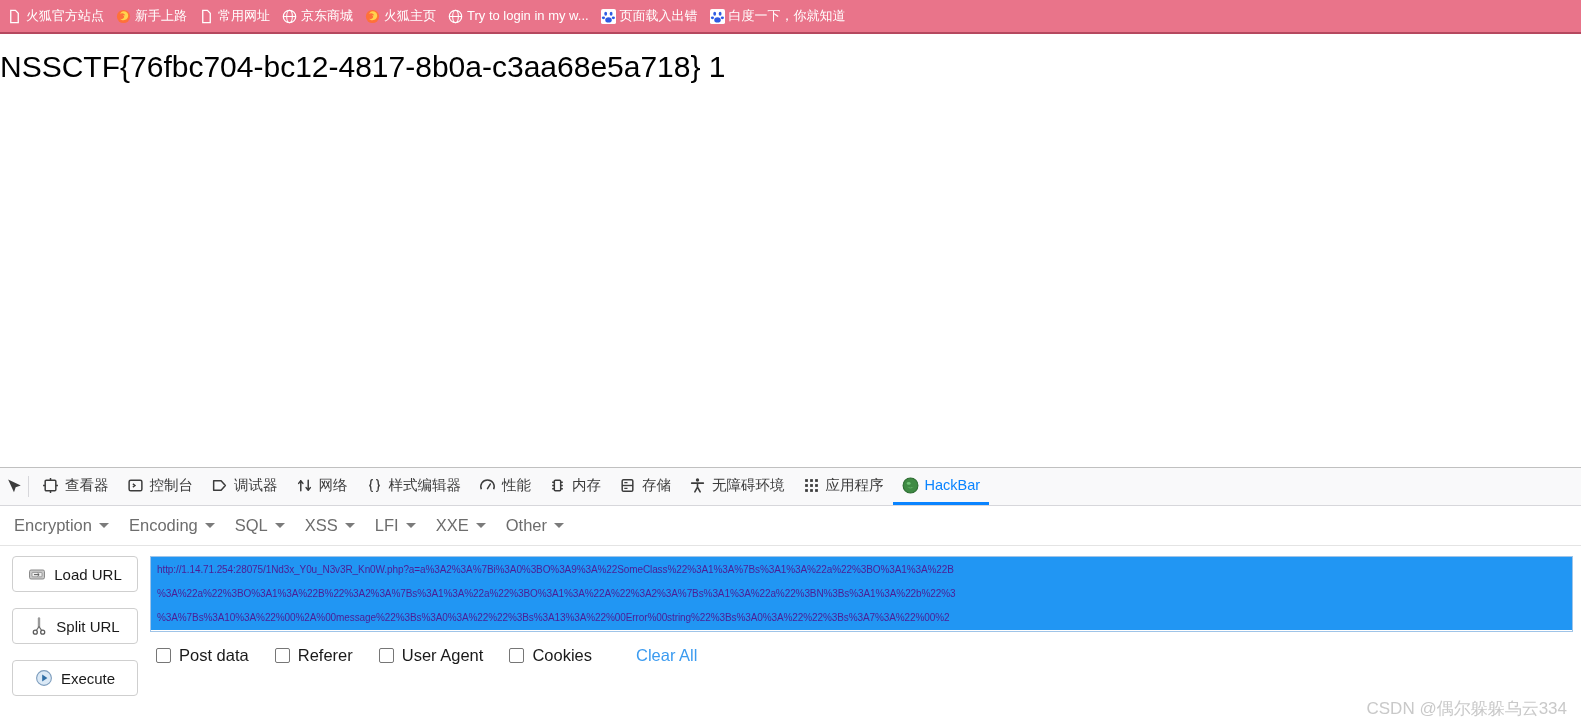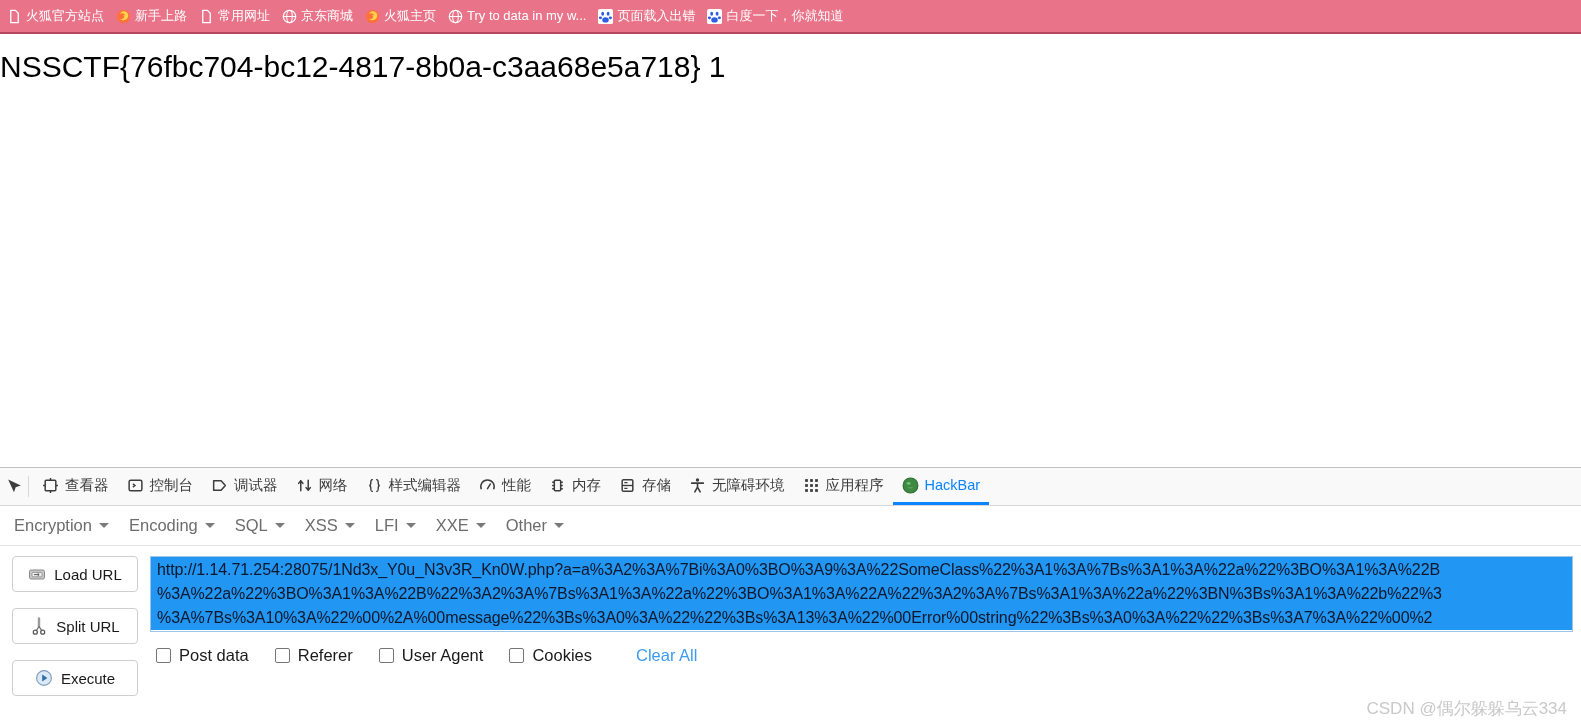--- a/index.html
+++ b/index.html
@@ -162,23 +162,23 @@
   #hb-right { flex: 1 1 auto; display: flex; flex-direction: column; }
   #url-box {
     border: 1px solid #9fc4e8;
     background: #ffffff;
     height: 76px;
     overflow: hidden;
     padding: 0;
   }
   #url-text {
     font-family: "Liberation Sans", sans-serif;
-    font-size: 16px;
+    font-size: 10px;
     line-height: 24px;
-    color: #0f172a;
+    color: #4c1d95;
     background: #2196f3;
     white-space: pre;
     display: block;
     padding: 1px 0 0 6px;
     letter-spacing: -0.1px;
   }
   #hb-checkrow {
     display: flex;
     align-items: center;
     gap: 0px;
@@ -268,21 +268,21 @@
     <span class="bm-label">火狐主页</span>
   </div>
   <div class="bm-item">
     <span class="bm-ico">
       <svg viewBox="0 0 16 16" width="15" height="15">
           <circle cx="8" cy="8" r="6.6" fill="none" stroke="#ffffff" stroke-width="1.3"></circle>
           <ellipse cx="8" cy="8" rx="3" ry="6.6" fill="none" stroke="#ffffff" stroke-width="1.1"></ellipse>
           <path d="M1.5 8h13" stroke="#ffffff" stroke-width="1.1"></path>
         </svg>
     </span>
-    <span class="bm-label">Try to data in my w...</span>
+    <span class="bm-label">Try to login in my w...</span>
   </div>
   <div class="bm-item">
     <span class="bm-ico">
       <svg viewBox="0 0 16 16" width="15" height="15">
           <rect width="16" height="16" rx="2" fill="#ffffff"></rect>
           <ellipse cx="5" cy="5" rx="1.5" ry="2.1" fill="#2d5be3"></ellipse>
           <ellipse cx="10.8" cy="5" rx="1.5" ry="2.1" fill="#2d5be3"></ellipse>
           <ellipse cx="2.6" cy="9.4" rx="1.7" ry="1.5" fill="#2d5be3"></ellipse>
           <ellipse cx="13.2" cy="9.4" rx="1.7" ry="1.5" fill="#2d5be3"></ellipse>
           <ellipse cx="8" cy="11.6" rx="3.5" ry="2.8" fill="#2d5be3"></ellipse>

